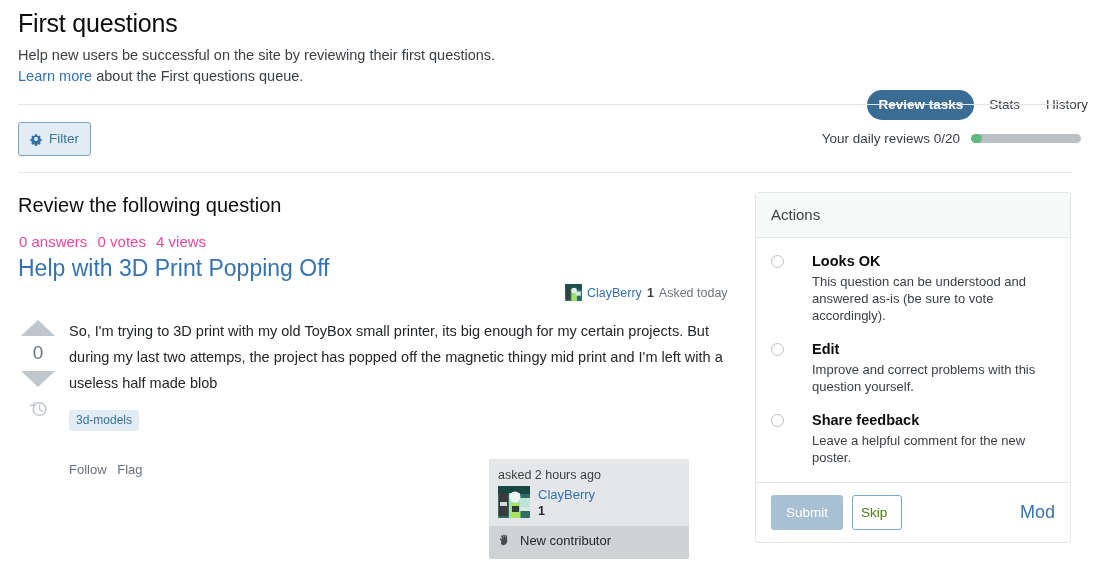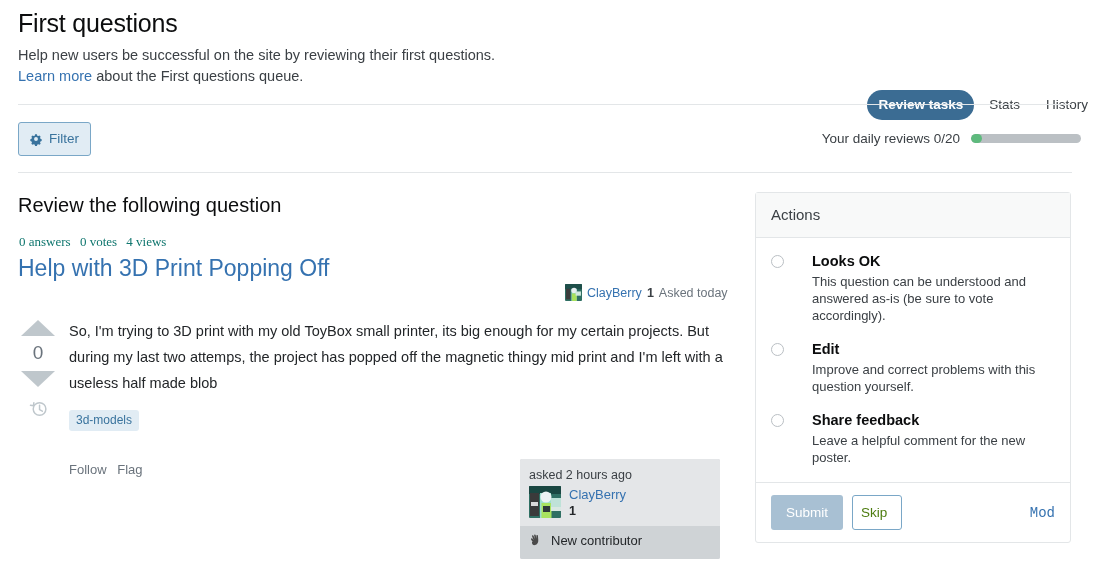--- a/index.html
+++ b/index.html
@@ -67,21 +67,21 @@
     width: 11px; background: #5eba7d; border-radius: 5px;
   }
 
   
   .review-heading {
     position: absolute; left: 18px; top: 192px;
     font-size: 20px; color: #0c0d0e; font-weight: 400; line-height: 26px;
   }
   .qstats {
     position: absolute; left: 19px; top: 234px;
-    font-size: 13px; color: #0f766e; line-height: 16px; font-family: Liberation Serif, serif;
+    font-size: 15px; color: #ec4899; line-height: 16px;
   }
   .qstats span { margin-right: 6px; }
   .qtitle {
     position: absolute; left: 18px; top: 257px;
     font-size: 23px; color: #3572b0; line-height: 22px; cursor: pointer;
   }
 
   .byline {
     position: absolute; left: 565px; top: 284px;
     display: flex; align-items: center; gap: 5px;
@@ -118,21 +118,21 @@
     line-height: 13px;
   }
   .post-actions {
     position: absolute; left: 69px; top: 461px;
     font-size: 13px; color: #6a737c; line-height: 17px;
   }
   .post-actions span { margin-right: 7px; cursor: pointer; }
 
   
   .usercard {
-    position: absolute; left: 520px; top: 459px;
+    position: absolute; left: 489px; top: 459px;
     width: 200px; background: #d6d9dc; border-radius: 2px;
     font-size: 12.5px; overflow: hidden;
   }
   .usercard-top { padding: 8px 9px 7px 9px; background: #e4e6e8; }
   .uc-asked { color: #3b4045; line-height: 16px; margin-bottom: 3px; }
   .uc-row { display: flex; align-items: flex-start; gap: 8px; }
   .avatar-lg { width: 32px; height: 32px; border-radius: 1px; display:block; }
   .uc-name { color: #3572b0; font-size: 13px; line-height: 17px; cursor: pointer; }
   .uc-rep { color: #232629; font-weight: 700; font-size: 12.5px; line-height: 16px; }
   .usercard-bot {
@@ -166,21 +166,21 @@
     border-top: 1px solid #e3e6e8; padding: 12px 15px;
     display: flex; align-items: center; gap: 9px;
   }
   .btn {
     font-size: 13.5px; padding: 9px 14px; border-radius: 3px;
     line-height: 15px; cursor: pointer; border: 1px solid transparent;
   }
   .btn-submit { background: #a8c0d3; color: #ffffff; }
   .btn-skip { background: #ffffff; color: #4d7c0f; border-color: #7aa7c7; padding-left: 8px; }
   .mod-link {
-    margin-left: auto; font-size: 14px; color: #3572b0; cursor: pointer; font-family: Liberation Mono, monospace;
+    margin-left: auto; font-size: 18px; color: #3572b0; cursor: pointer;
   }
 </style>
 </head>
 <body>
 
 <div class="page">
 
   <div class="header">
     <h1 class="page-title">First questions</h1>
     <div class="subtitle-line">Help new users be successful on the site by reviewing their first questions.</div>

